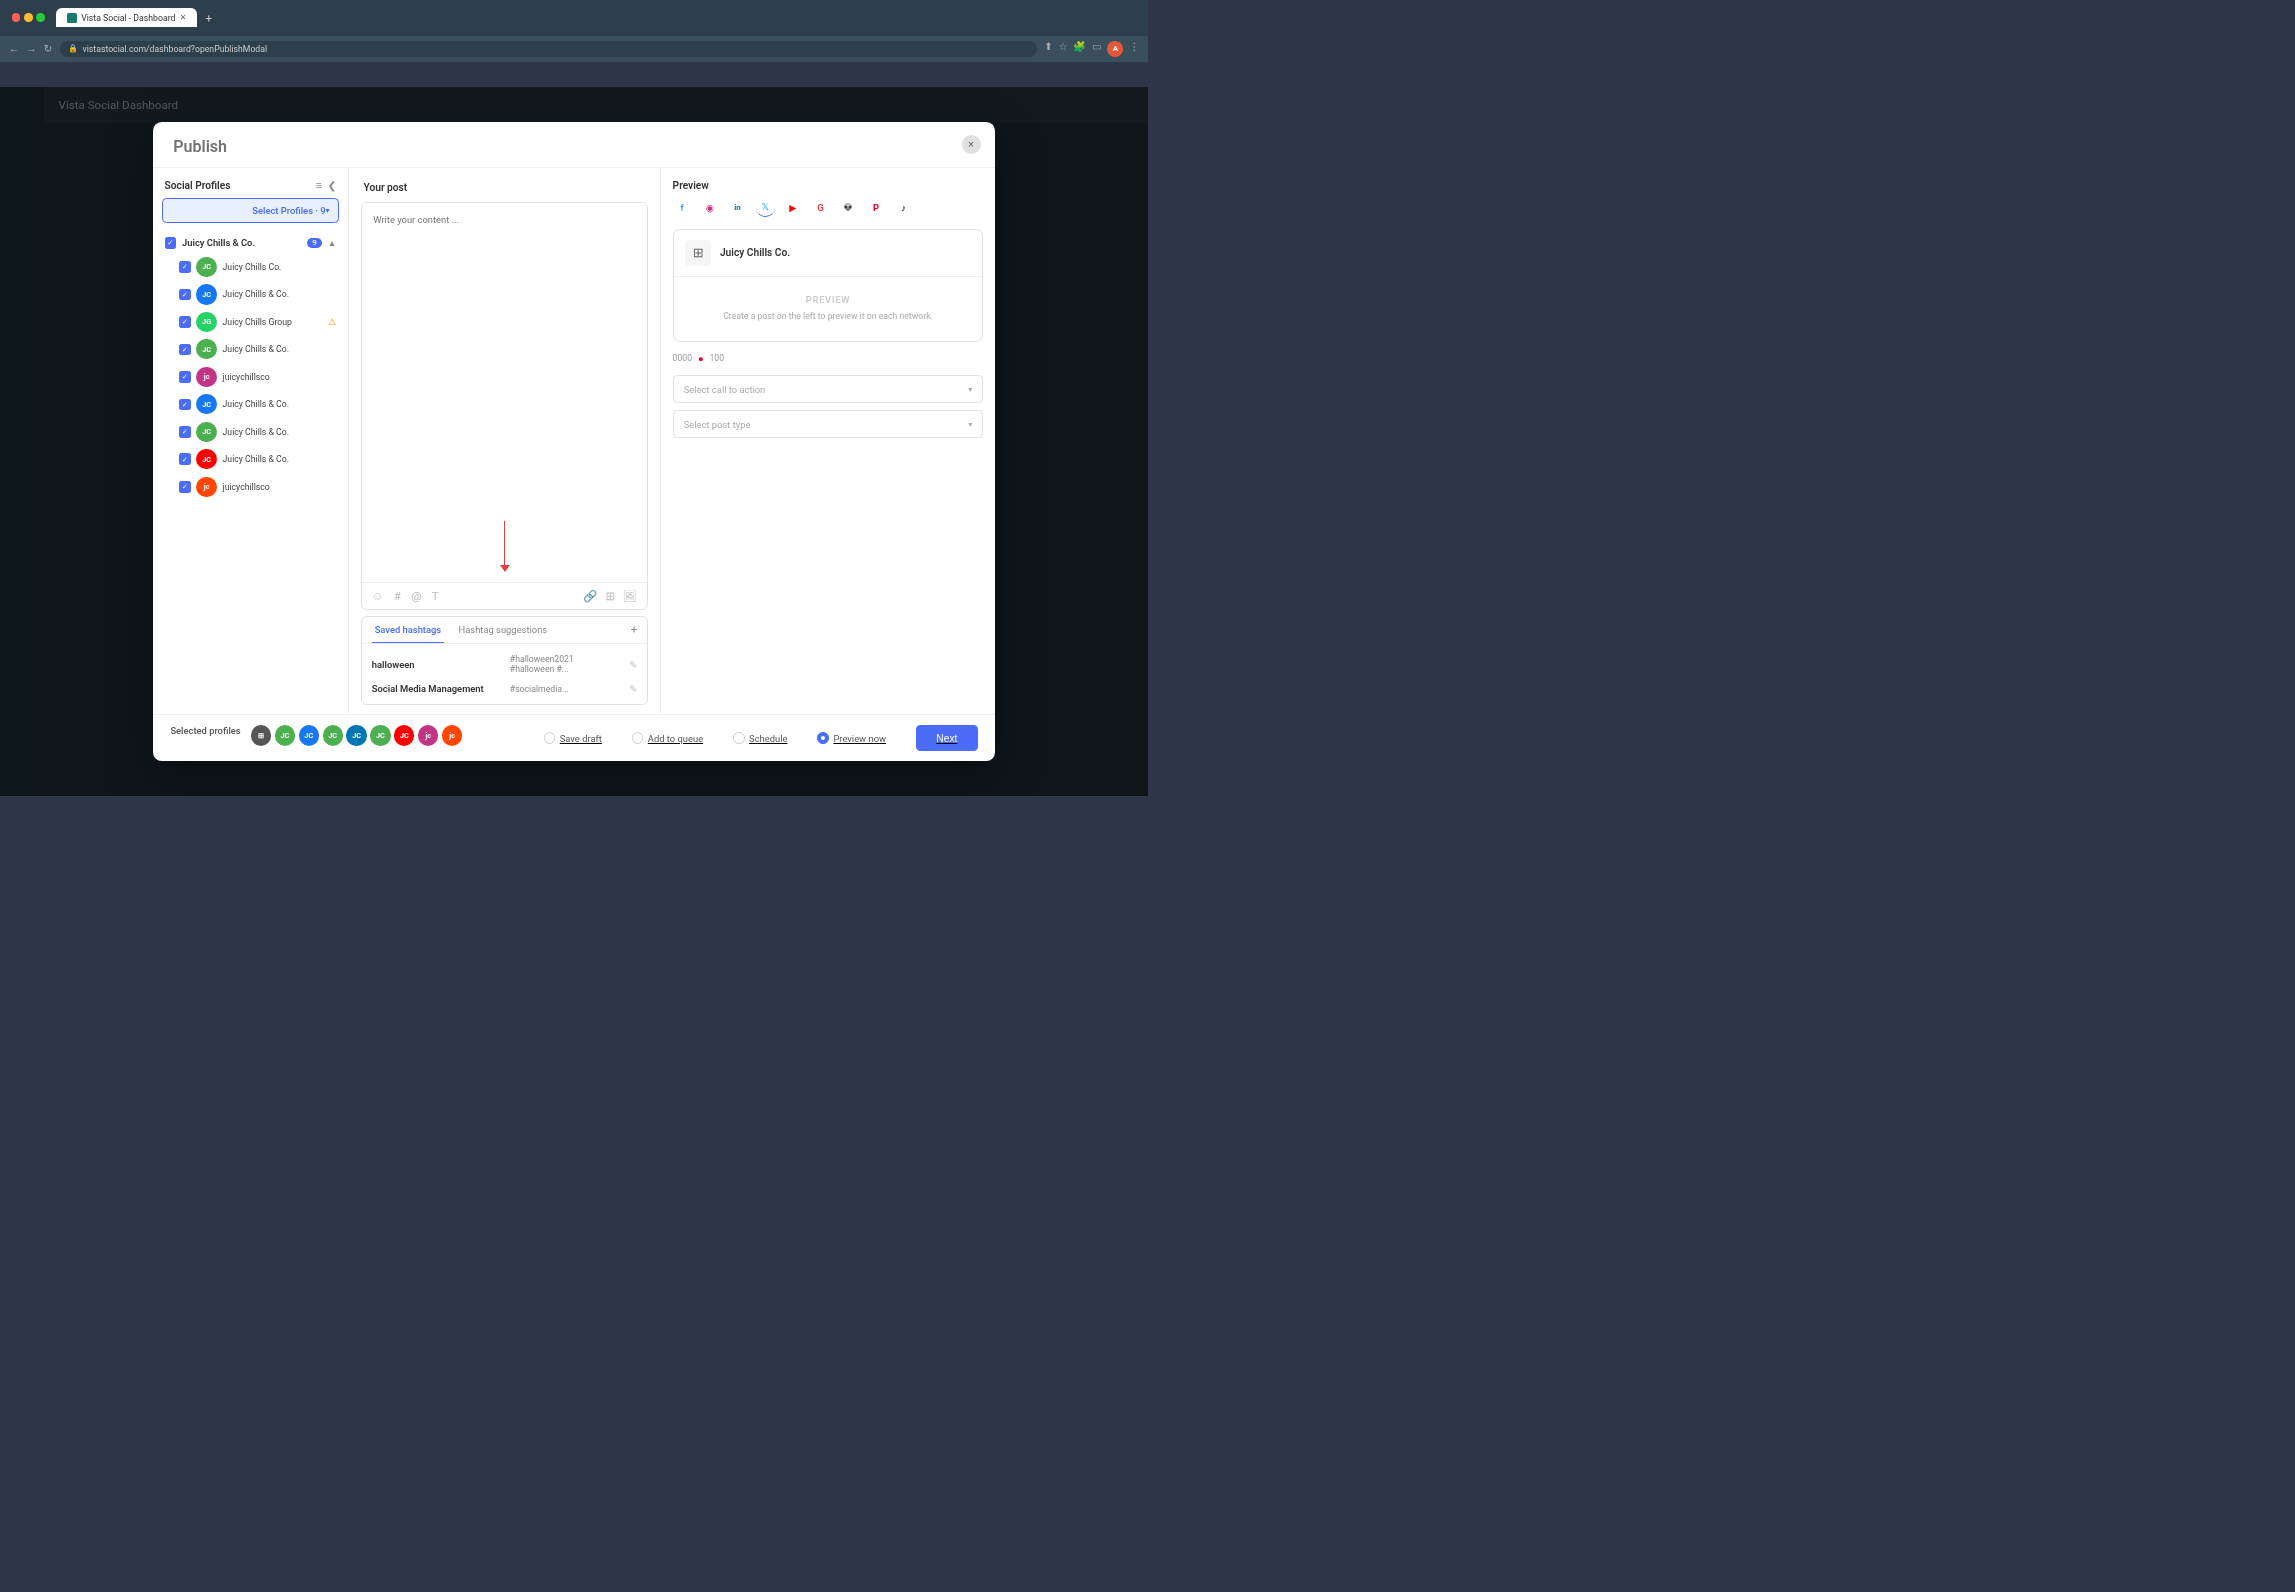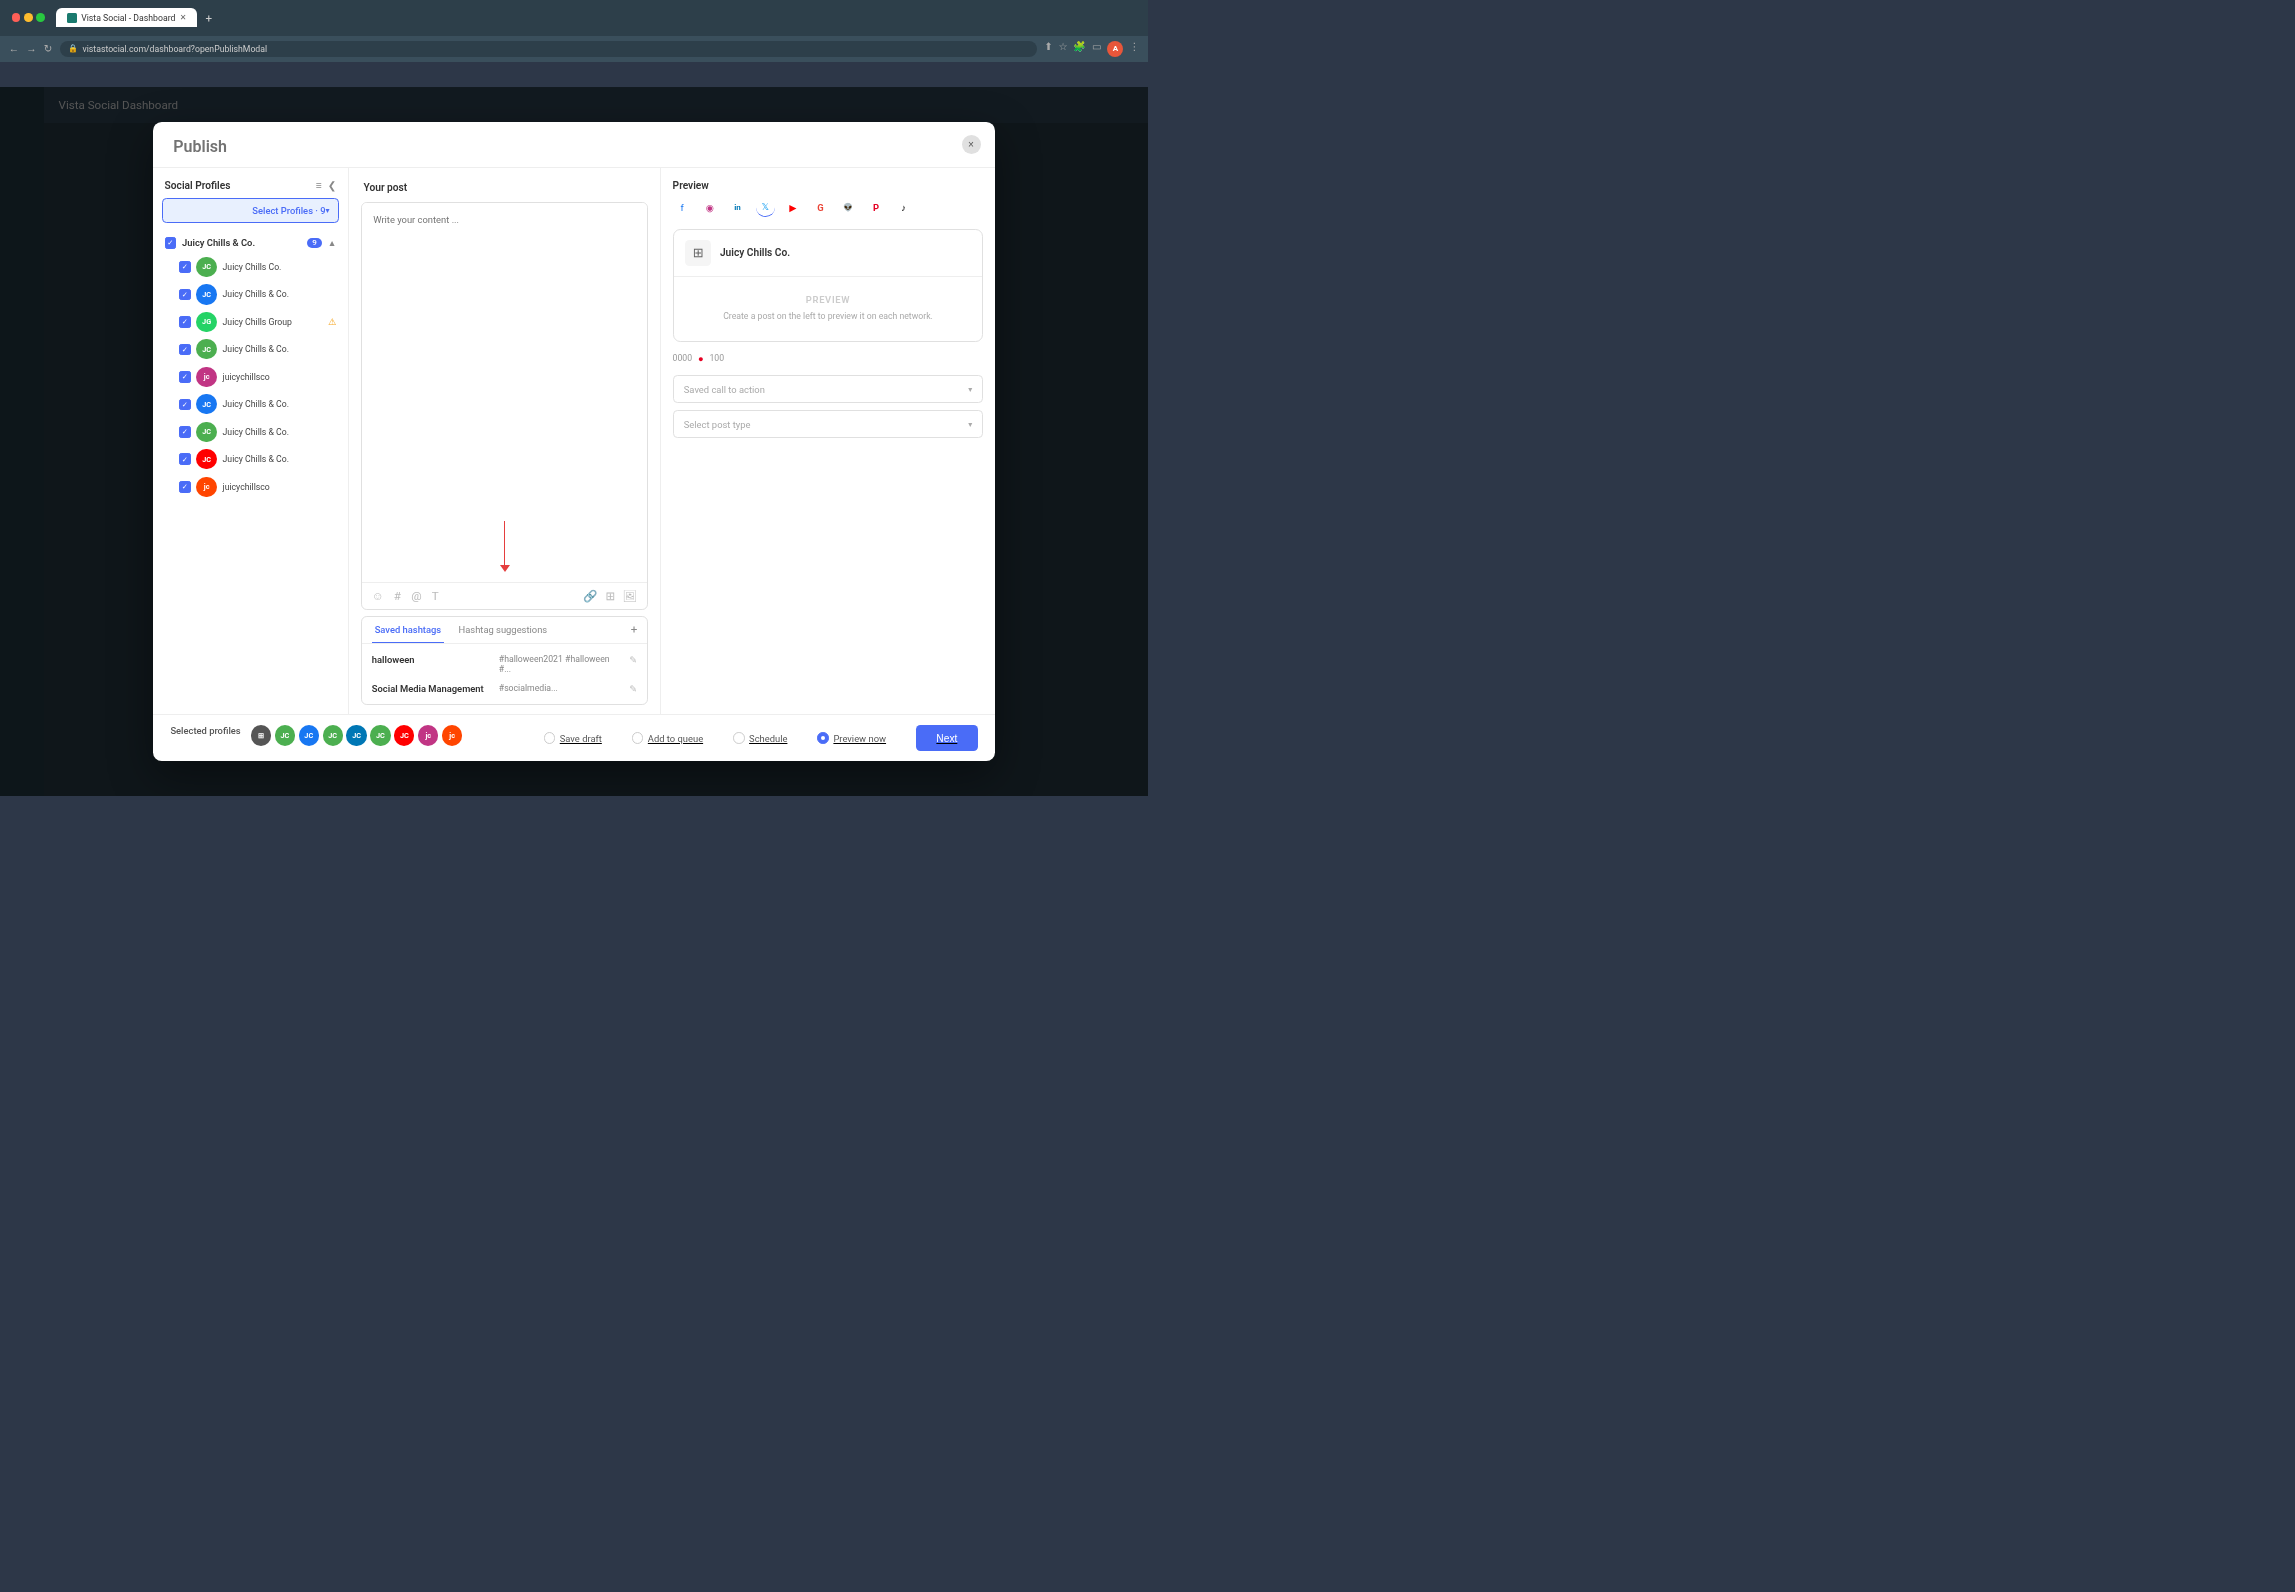--- a/index.html
+++ b/index.html
@@ -418,22 +418,23 @@
       color: #888;
       font-size: 11.6px;
       padding: 5.8px 0;
       cursor: pointer;
     }
     .hashtag-items {
       padding: 5.8px 10.2px;
     }
     .hashtag-item {
       display: flex;
+      align-items: center;
       padding: 4.4px 0;
-      gap: 11px;
+      gap: 22px;
     }
     .hashtag-item-name {
       font-size: 9.4px;
       font-weight: 600;
       color: #333;
       min-width: 116px;
     }
     .hashtag-item-tags {
       font-size: 8.7px;
       color: #888;
@@ -867,21 +868,21 @@
           </div>
 
           <div style="margin:4.4px 11.6px;display:flex;align-items:center;gap:5.8px;">
             <span class="count-text">0000</span>
             <span style="color:#e60023;font-size:9.4px;">●</span>
             <span class="count-text">100</span>
           </div>
 
           <div class="preview-dropdowns">
             <div class="preview-dropdown">
-              <span>Saved call to action</span>
+              <span>Select call to action</span>
               <span class="chevron">▾</span>
             </div>
             <div class="preview-dropdown">
               <span>Select post type</span>
               <span class="chevron">▾</span>
             </div>
           </div>
         </div>
 
       </div>

